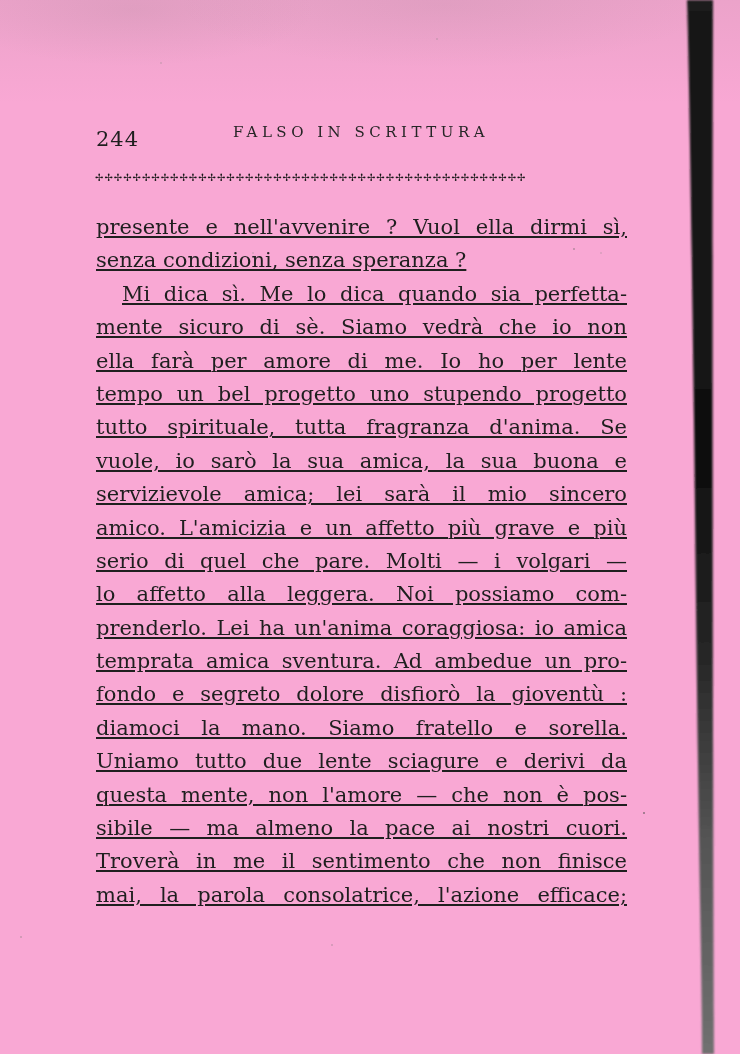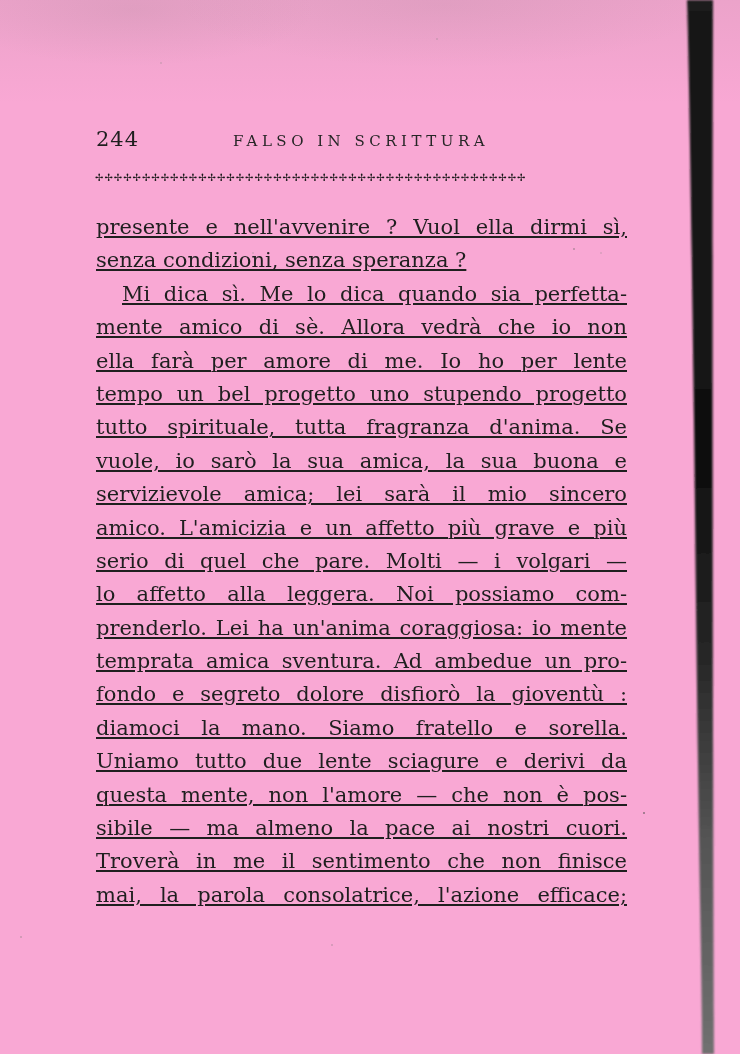--- a/index.html
+++ b/index.html
@@ -19,21 +19,21 @@
       radial-gradient(260px 80px at 18% 8%, rgba(110,110,105,0.10), rgba(110,110,105,0) 70%),
       radial-gradient(380px 90px at 60% 4%, rgba(110,110,105,0.09), rgba(110,110,105,0) 70%),
       linear-gradient(180deg, rgba(118,118,112,0.10), rgba(118,118,112,0) 80%);
     pointer-events:none;
   }
   .pagenum{
     position:absolute;left:96px;top:127px;
     font-size:21px;letter-spacing:1px;
   }
   .runhead{
-    position:absolute;left:95px;top:132px;width:532px;
+    position:absolute;left:95px;top:123px;width:532px;
     text-align:center;
     font-size:15px;letter-spacing:4.5px;
     color:#262626;
   }
   .ornament{
     position:absolute;left:95px;top:171px;width:492px;height:16px;
     font-family:"DejaVu Sans", sans-serif;
     font-size:10px;letter-spacing:1px;line-height:14px;
     color:#181818;
     white-space:nowrap;overflow:hidden;
@@ -77,30 +77,30 @@
 <div class="sheet">
 
   <div class="pagenum">244</div>
   <div class="runhead">FALSO IN SCRITTURA</div>
   <div class="ornament">✢✢✢✢✢✢✢✢✢✢✢✢✢✢✢✢✢✢✢✢✢✢✢✢✢✢✢✢✢✢✢✢✢✢✢✢✢✢✢✢✢✢✢✢✢✢</div>
 
   <div class="text-block">
     <div class="line">presente e nell'avvenire ? Vuol ella dirmi sì,</div>
     <div class="line para-end">senza condizioni, senza speranza ?</div>
     <div class="line indent">Mi dica sì. Me lo dica quando sia perfetta-</div>
-    <div class="line">mente amico di sè. Allora vedrà che io non</div>
+    <div class="line">mente sicuro di sè. Siamo vedrà che io non</div>
     <div class="line">ella farà per amore di me. Io ho per lente</div>
     <div class="line">tempo un bel progetto uno stupendo progetto</div>
     <div class="line">tutto spirituale, tutta fragranza d'anima. Se</div>
     <div class="line">vuole, io sarò la sua amica, la sua buona e</div>
     <div class="line">servizievole amica; lei sarà il mio sincero</div>
     <div class="line">amico. L'amicizia e un affetto più grave e più</div>
     <div class="line">serio di quel che pare. Molti — i volgari —</div>
     <div class="line">lo affetto alla leggera. Noi possiamo com-</div>
-    <div class="line">prenderlo. Lei ha un'anima coraggiosa: io mente</div>
+    <div class="line">prenderlo. Lei ha un'anima coraggiosa: io amica</div>
     <div class="line">temprata amica sventura. Ad ambedue un pro-</div>
     <div class="line">fondo e segreto dolore disfiorò la gioventù :</div>
     <div class="line">diamoci la mano. Siamo fratello e sorella.</div>
     <div class="line">Uniamo tutto due lente sciagure e derivi da</div>
     <div class="line">questa mente, non l'amore — che non è pos-</div>
     <div class="line">sibile — ma almeno la pace ai nostri cuori.</div>
     <div class="line">Troverà in me il sentimento che non finisce</div>
     <div class="line">mai, la parola consolatrice, l'azione efficace;</div>
   </div>
 

